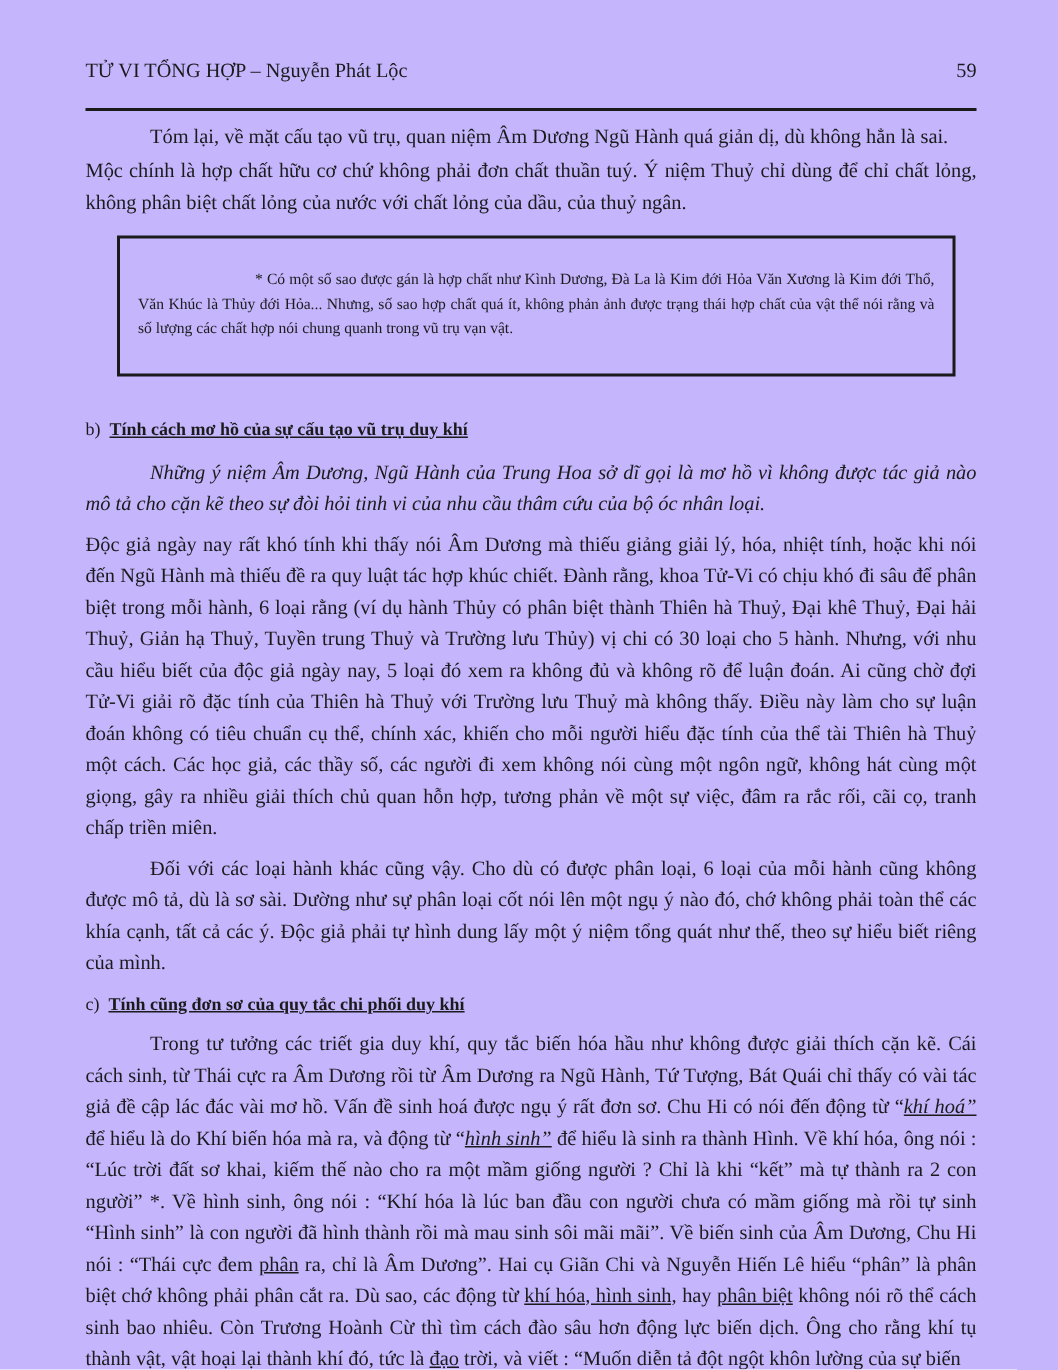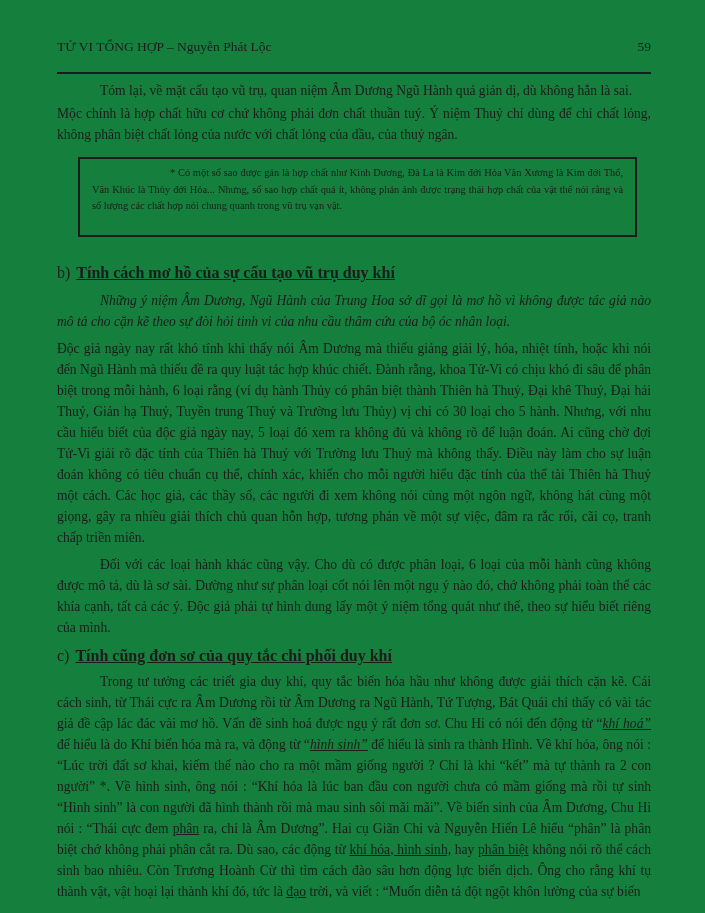--- a/index.html
+++ b/index.html
@@ -6,21 +6,21 @@
     margin: 0;
     padding: 0;
     background: #ffffff;
     color: #1b1b1b;
   }
   .page {
     position: relative;
     width: 705px;
     height: 913px;
     box-sizing: border-box;
-    background: #15803d;
+    background: #c4b5fd;
     font-family: "Liberation Serif", "DejaVu Serif", serif;
     padding: 38px 54px 0 57px;
     overflow: hidden;
   }
   .header {
     display: flex;
     justify-content: space-between;
     align-items: baseline;
     font-size: 13.5px;
     line-height: 18px;
@@ -34,32 +34,32 @@
     font-size: 13.6px;
     line-height: 21px;
     text-align: justify;
   }
   .indent { text-indent: 43px; }
   .mt6  { margin-top: 6px; }
   .mt8  { margin-top: 8px; font-style: italic; }
   .note-box {
     margin: 12px 14px 0 21px;
     border: 2px solid #1b1b1b;
-    padding: 6px 12px 20px 12px;
+    padding: 20px 12px 20px 12px;
   }
   .note {
     margin: 0;
     font-size: 10.4px;
     line-height: 16.5px;
     text-align: justify;
     text-indent: 78px;
   }
   .heading {
     margin: 26px 0 0 0;
-    font-size: 16px;
+    font-size: 12px;
     line-height: 19px;
   }
   .heading .htitle {
     font-weight: bold;
     text-decoration: underline;
     margin-left: 6px;
   }
   .u   { text-decoration: underline; }
   .i-u { font-style: italic; text-decoration: underline; }
 </style>

